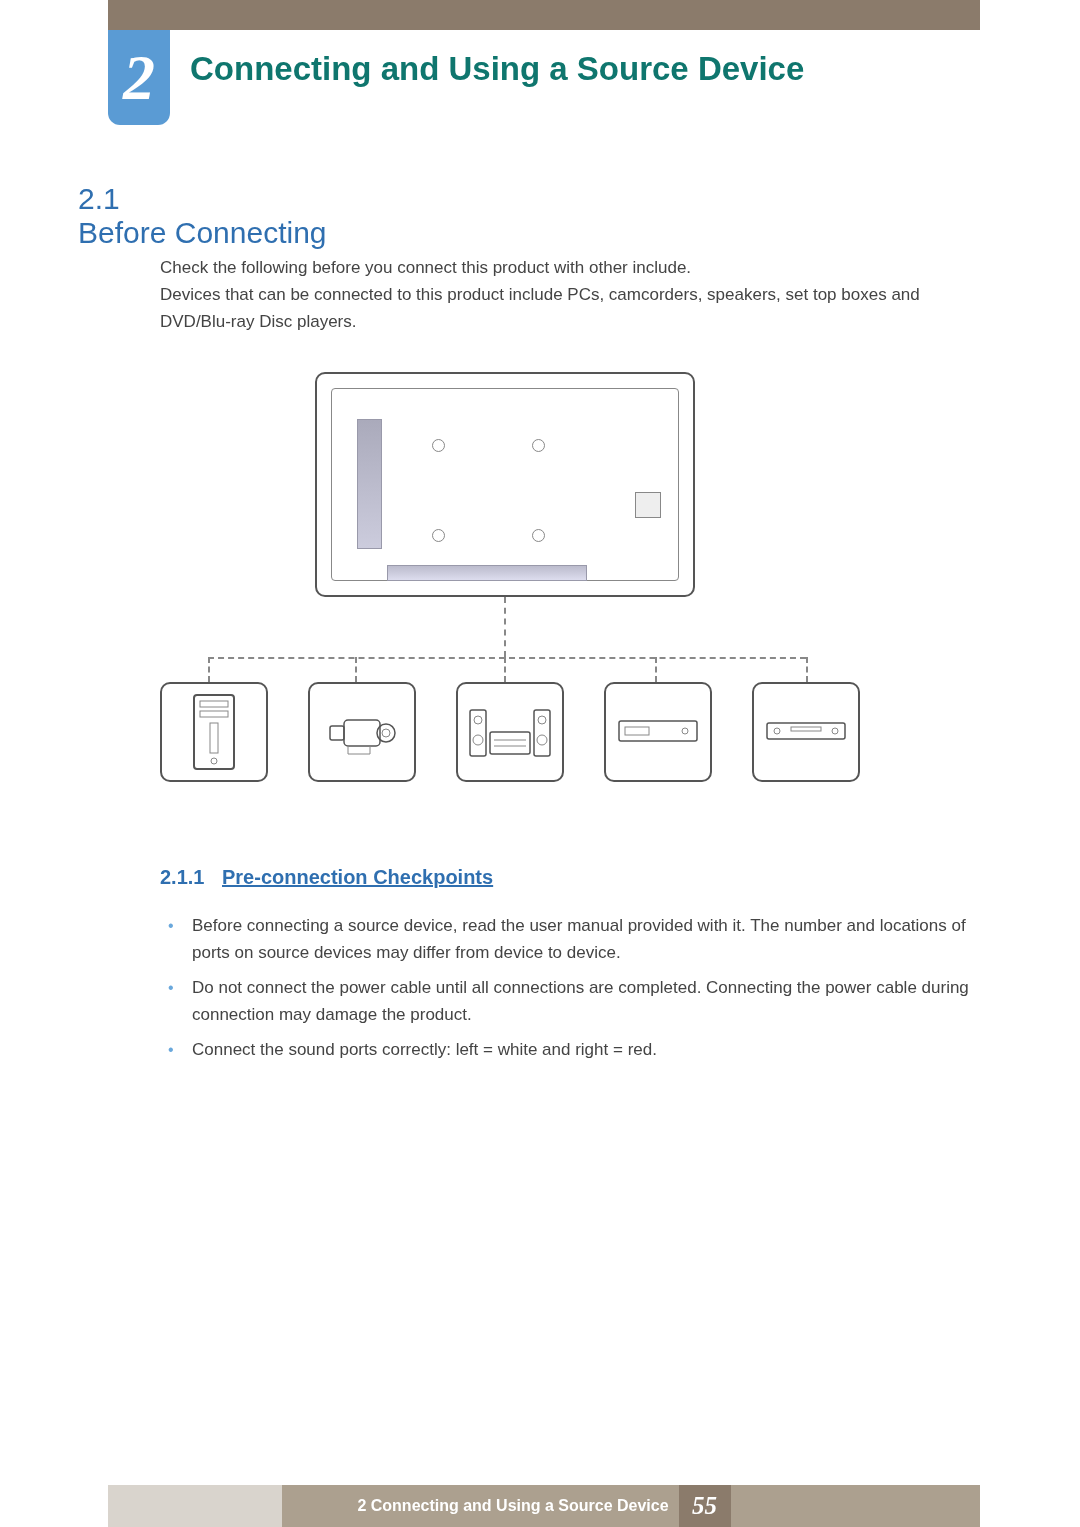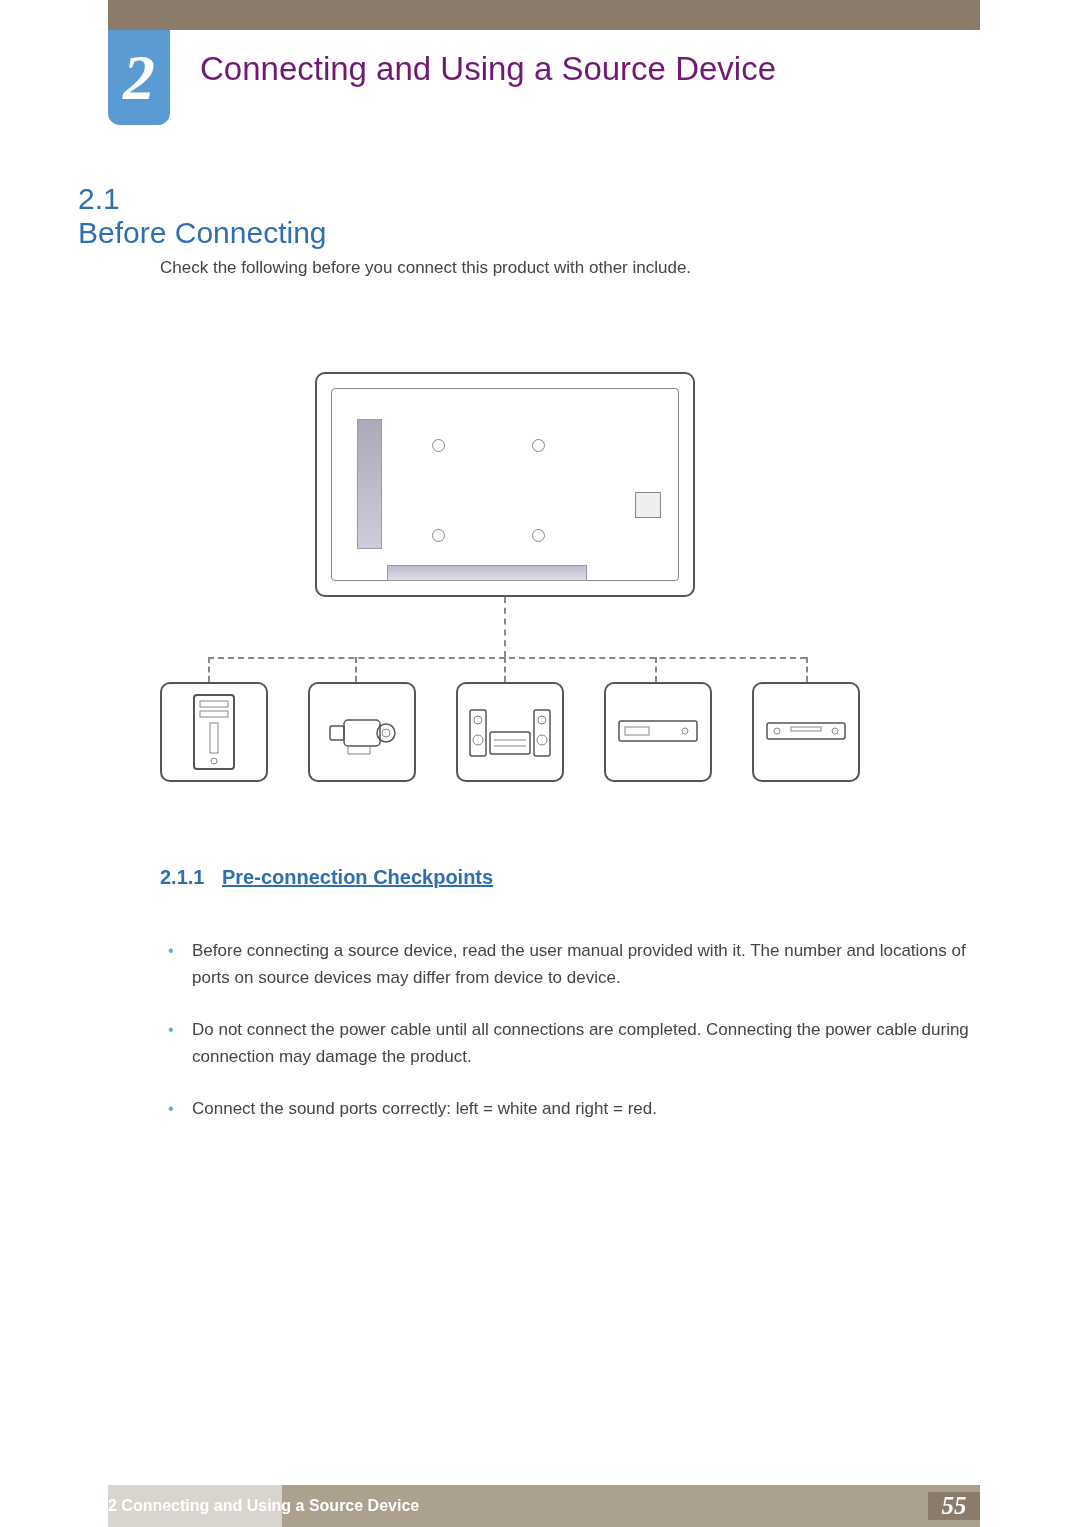--- a/index.html
+++ b/index.html
@@ -39,25 +39,25 @@
     color: #fff;
     font-size: 64px;
     font-weight: 600;
     font-style: italic;
     font-family: Georgia, serif;
     line-height: 1;
   }
 
   .chapter-title {
     position: absolute;
-    left: 200px;
+    left: 190px;
     top: 50px;
     font-size: 33px;
-    color: #701a75;
-    font-weight: 400;
+    color: #0f766e;
+    font-weight: 700;
   }
 
   
   .section-row {
     position: absolute;
     left: 78px;
     top: 182px;
     display: flex;
     align-items: baseline;
     flex-direction: column;
@@ -215,54 +215,53 @@
     right: 100px;
     font-size: 17px;
     line-height: 27px;
     color: #444;
   }
   .bullet-list li {
     list-style: none;
     position: relative;
     padding-left: 32px;
     margin-bottom: 8px;
-    margin-top: 25px;
   }
   .bullet-list li::before {
     content: "•";
     position: absolute;
     left: 8px;
     top: 0;
     color: #6aa8dc;
     font-size: 16px;
   }
 
   
   .footer {
     position: absolute;
     bottom: 0;
     left: 108px;
     right: 100px;
     height: 42px;
     background: linear-gradient(to right, #d9d4cd 20%, #aca08f 20%);
     display: flex;
     align-items: center;
-    justify-content: space-between;
+    justify-content: center;
     padding-right: 0;
   }
   .footer-text {
     color: #fff;
     font-size: 16px;
     font-weight: 600;
     margin-right: 10px;
   }
   .page-badge {
     background: #8b7b6b;
     width: 52px;
-    height: 28px;
+    height: 42px;
     display: flex;
     align-items: center;
     justify-content: center;
     color: #fff;
     font-size: 25px;
     font-weight: 600;
     font-style: italic;
     font-family: Georgia, serif;
   }
 </style>
@@ -277,20 +276,21 @@
 
 <div class="chapter-title">Connecting and Using a Source Device</div>
 
 <div class="section-row">
   <div class="section-num">2.1</div>
   <div class="section-title">Before Connecting</div>
 </div>
 
 <div class="intro-block">
   <div>Check the following before you connect this product with other include.</div>
+  <div>Devices that can be connected to this product include PCs, camcorders, speakers, set top boxes and DVD/Blu-ray Disc players.</div>
 </div>
 
 <div class="diagram">
   <div class="tv-frame">
     <div class="tv-inner"></div>
     <div class="vesa-hole vh-tl"></div>
     <div class="vesa-hole vh-tr"></div>
     <div class="vesa-hole vh-bl"></div>
     <div class="vesa-hole vh-br"></div>
     <div class="port-panel"></div>

